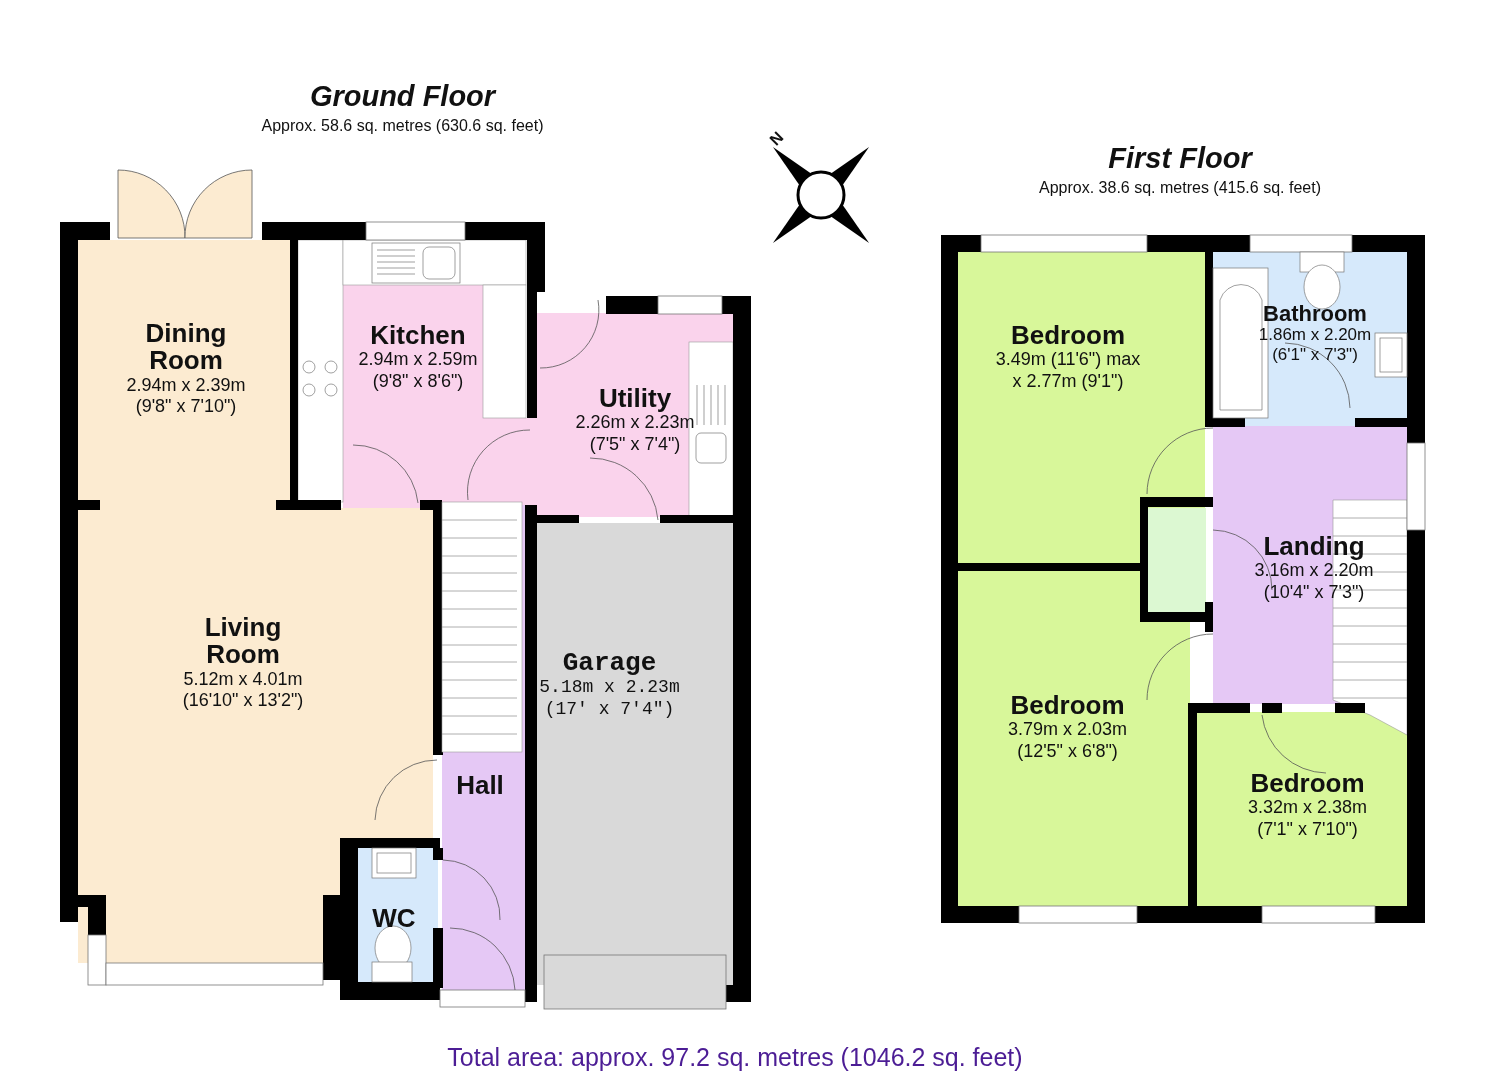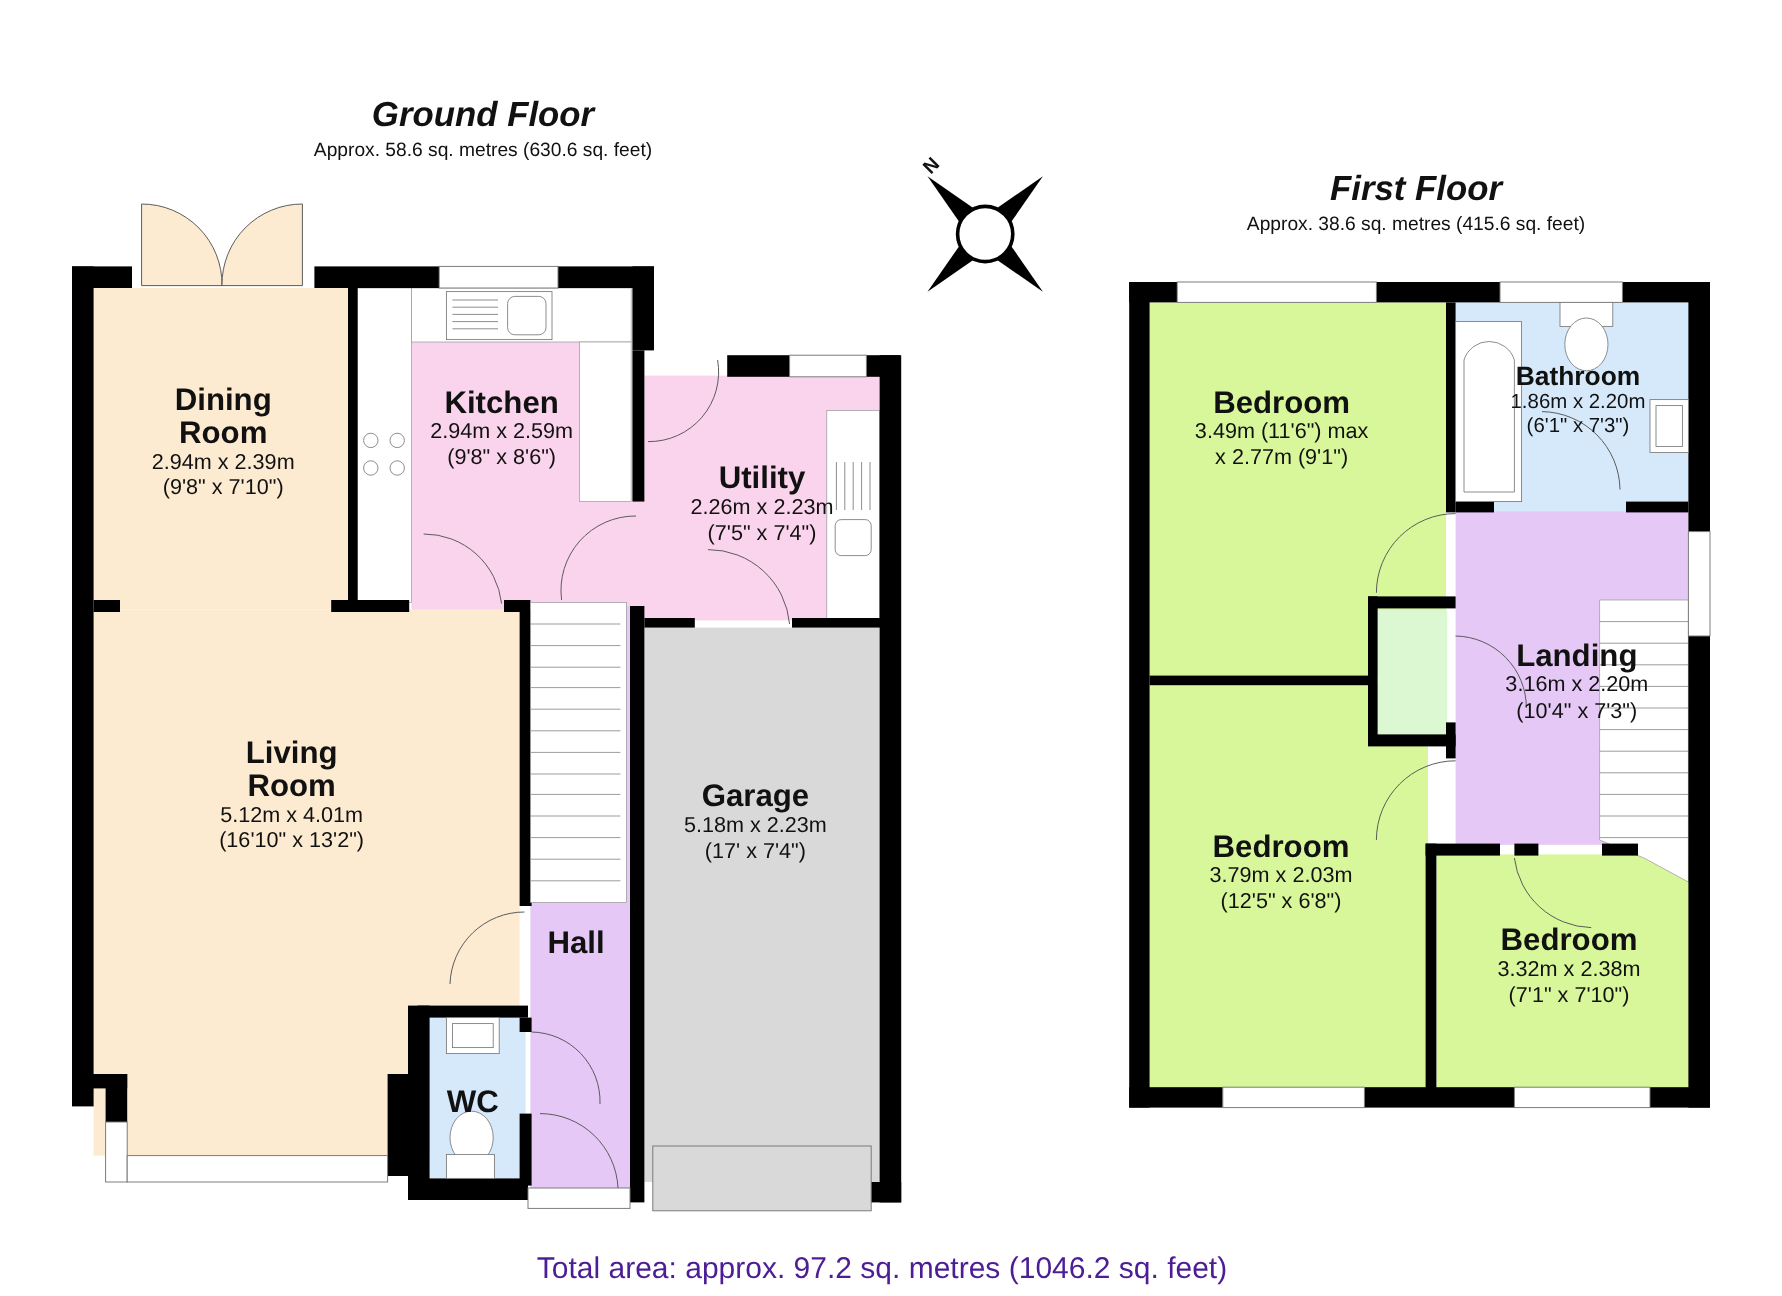--- a/index.html
+++ b/index.html
@@ -263,21 +263,21 @@
   <span class="room-dim">(7'5" x 7'4")</span>
 </div>
 
 <div class="room-label" style="left:148px; top:614px; width:190px;">
   <span class="room-name">Living</span>
   <span class="room-name">Room</span>
   <span class="room-dim">5.12m x 4.01m</span>
   <span class="room-dim">(16'10" x 13'2")</span>
 </div>
 
-<div class="room-label" style="left:547px; top:650px; width:165px;">
+<div class="room-label" style="left:527px; top:650px; width:165px;font-family:Liberation Mono, monospace;">
   <span class="room-name">Garage</span>
   <span class="room-dim">5.18m x 2.23m</span>
   <span class="room-dim">(17' x 7'4")</span>
 </div>
 
 <div class="room-label" style="left:442px; top:772px; width:76px;">
   <span class="room-name">Hall</span>
 </div>
 
 <div class="room-label" style="left:358px; top:888px; width:72px;margin-top:17px;">

